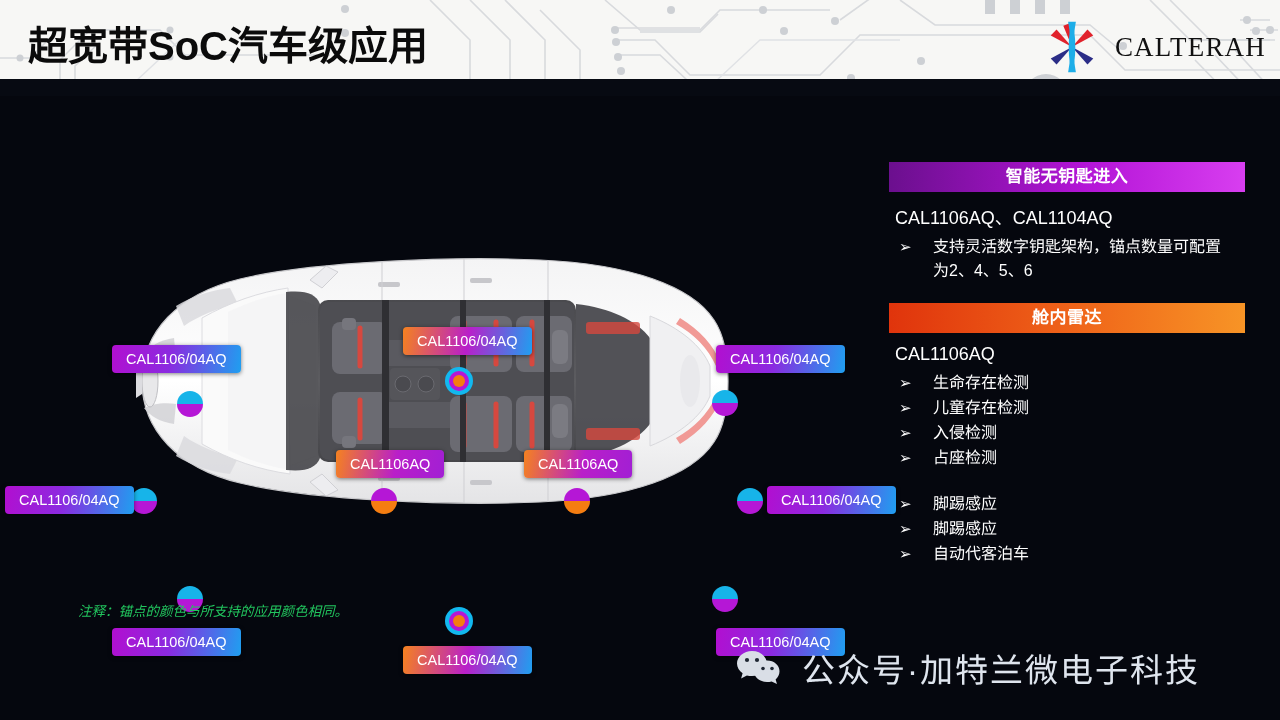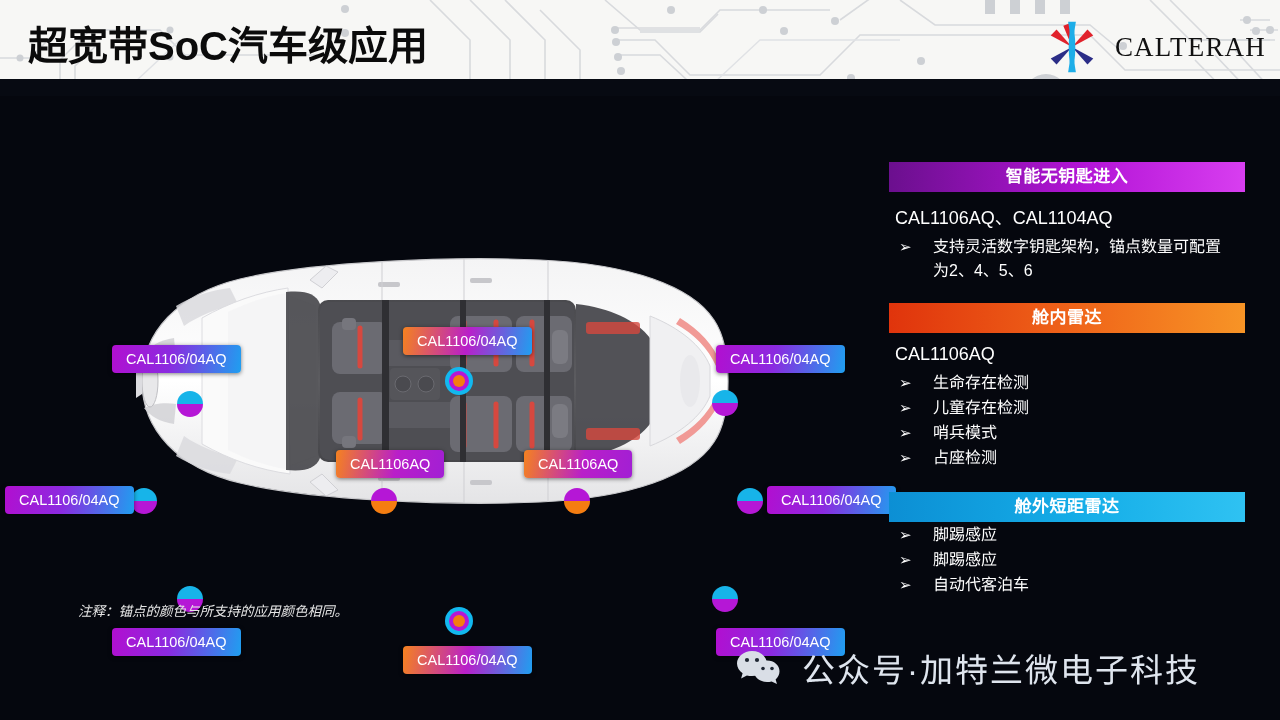--- a/index.html
+++ b/index.html
@@ -128,21 +128,21 @@
   }
   .tag-pc { background: linear-gradient(100deg, #b20fd0 0%, #8b2ae0 45%, #1f9ff0 100%); }
   .tag-op { background: linear-gradient(100deg, #f5821f 0%, #b91fc9 55%, #a21fd4 100%); }
   .tag-opc { background: linear-gradient(100deg, #f5821f 0%, #b91fc9 50%, #1f9ff0 100%); }
 
   .footnote {
     position: absolute;
     left: 78px; top: 504px;
     font-size: 13.5px;
     font-style: italic;
-    color: #e5e5e5;
+    color: #22c55e;
     white-space: nowrap;
   }
 
   
   .panel {
     position: absolute;
     left: 889px; top: 66px;
     width: 356px;
   }
   .sec { margin-bottom: 14px; }
@@ -472,31 +472,30 @@
           <li>
             <span class="arw">➢</span>
             <span class="btxt">生命存在检测</span>
           </li>
           <li>
             <span class="arw">➢</span>
             <span class="btxt">儿童存在检测</span>
           </li>
           <li>
             <span class="arw">➢</span>
-            <span class="btxt">哨兵模式</span>
+            <span class="btxt">入侵检测</span>
           </li>
           <li>
             <span class="arw">➢</span>
             <span class="btxt">占座检测</span>
           </li>
         </ul>
       </div>
 
       <div class="sec" style="margin-top:22px;">
-        <div class="sec-head head-cyan">舱外短距雷达</div>
         <ul class="blist">
           <li>
             <span class="arw">➢</span>
             <span class="btxt">脚踢感应</span>
           </li>
           <li>
             <span class="arw">➢</span>
             <span class="btxt">脚踢感应</span>
           </li>
           <li>

